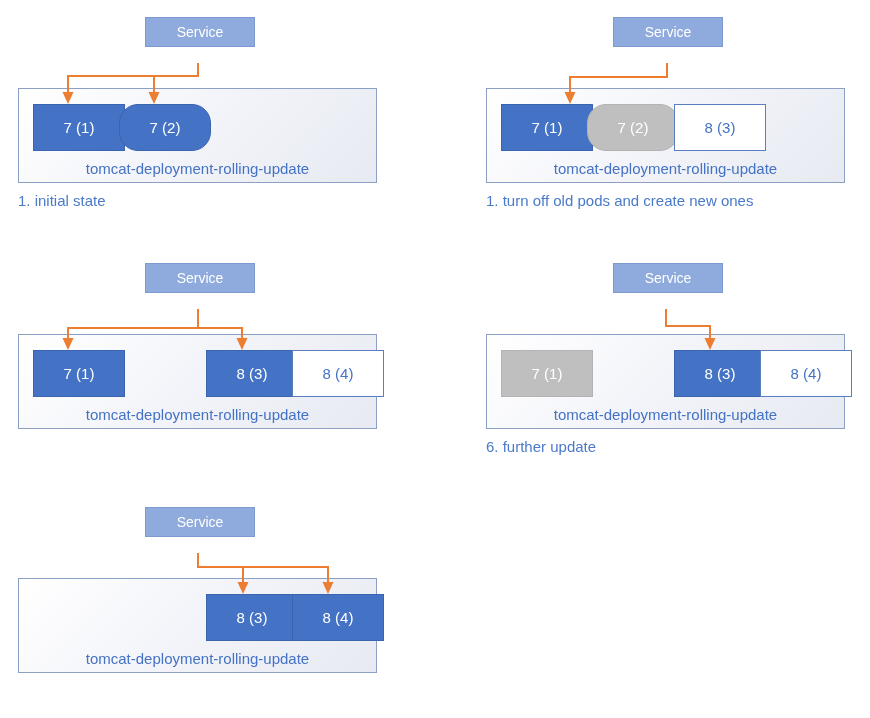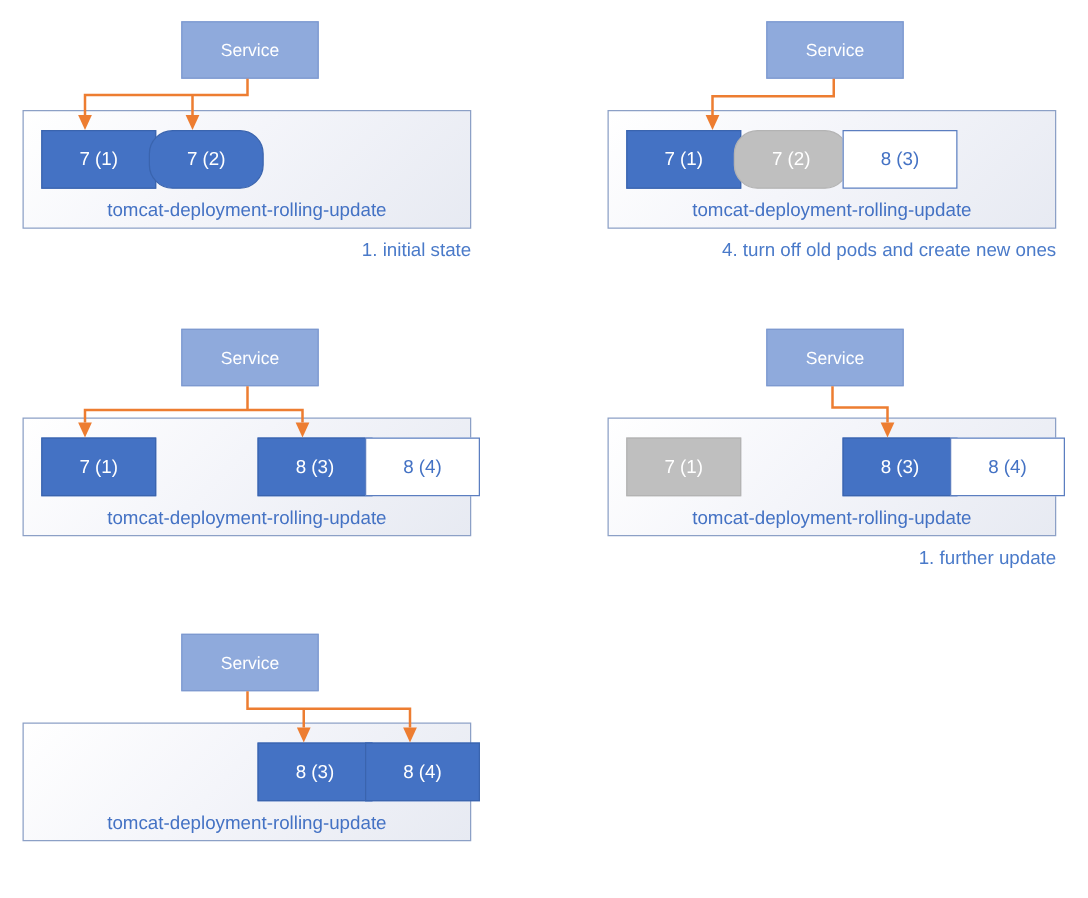--- a/index.html
+++ b/index.html
@@ -24,21 +24,21 @@
   .panel.p2 { left: 468px; top: 0px; }
   .panel.p3 { left: 0px;   top: 246px; }
   .panel.p4 { left: 468px; top: 246px; }
   .panel.p5 { left: 0px;   top: 490px; }
 
   .service {
     position: absolute;
     left: 145px;
     top: 17px;
     width: 110px;
-    height: 46px;
+    height: 30px;
     background: var(--service-fill, #8faadc);
     border: 1px solid var(--service-border, #7d99cf);
     color: var(--pod-text, #ffffff);
     font-size: 14px;
     display: flex;
     align-items: center;
     justify-content: center;
     box-sizing: border-box;
     z-index: 1;
   }
@@ -107,21 +107,21 @@
   .pod[data-state="pending"] {
     background: var(--pod-pending-fill, #ffffff);
     border: 1px solid var(--pod-pending-border, #5b7ec0);
     color: var(--pod-pending-text, #4472c4);
   }
   .caption {
     position: absolute;
     left: 18px;
     top: 192px;
     width: 359px;
-    text-align: right;
+    text-align: left;
     color: var(--caption-text, #4a7ac9);
     font-size: 15px;
     white-space: nowrap;
   }
 </style>
 </head>
 <body>
 
 <div class="canvas">
 
@@ -160,21 +160,21 @@
         <span>7 (1)</span>
       </div>
       <div class="pod slot-1" data-state="inactive">
         <span>7 (2)</span>
       </div>
       <div class="pod slot-2" data-state="pending">
         <span>8 (3)</span>
       </div>
       <div class="deployment-label">tomcat-deployment-rolling-update</div>
     </div>
-    <div class="caption">4. turn off old pods and create new ones</div>
+    <div class="caption">1. turn off old pods and create new ones</div>
   </div>
 
   <div class="panel p3">
     <div class="service">
       <span>Service</span>
     </div>
     <svg class="arrows" width="412" height="240" viewBox="0 0 412 240">
       <path d="M198,63 V82"></path>
       <path d="M68,92 V82 H242 V92"></path>
       <polygon points="62.5,92 73.5,92 68,104"></polygon>
@@ -207,21 +207,21 @@
         <span>7 (1)</span>
       </div>
       <div class="pod slot-2" data-state="active">
         <span>8 (3)</span>
       </div>
       <div class="pod slot-3" data-state="pending">
         <span>8 (4)</span>
       </div>
       <div class="deployment-label">tomcat-deployment-rolling-update</div>
     </div>
-    <div class="caption">1. further update</div>
+    <div class="caption">6. further update</div>
   </div>
 
   <div class="panel p5">
     <div class="service">
       <span>Service</span>
     </div>
     <svg class="arrows" width="412" height="240" viewBox="0 0 412 240">
       <path d="M198,63 V77 H328 V92"></path>
       <path d="M243,77 V92"></path>
       <polygon points="237.5,92 248.5,92 243,104"></polygon>

